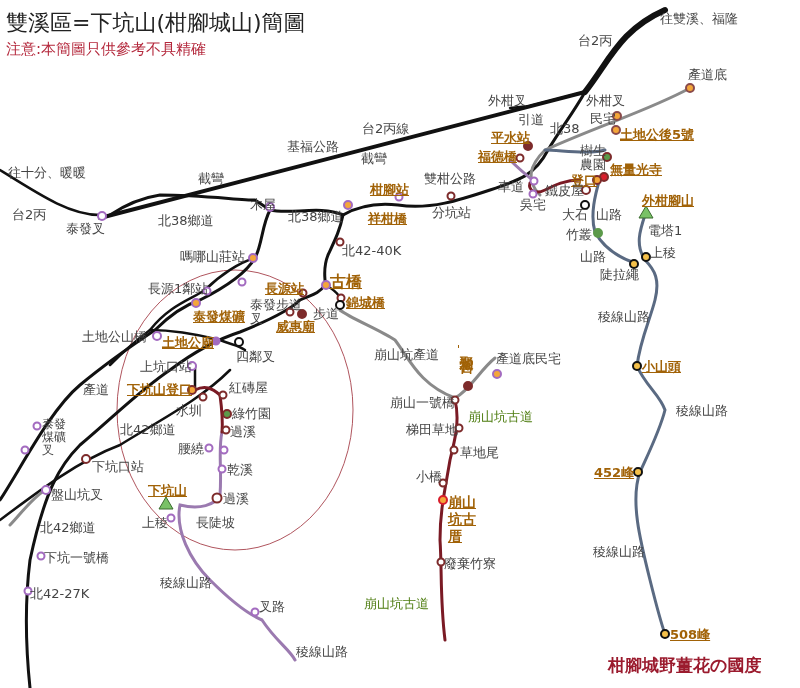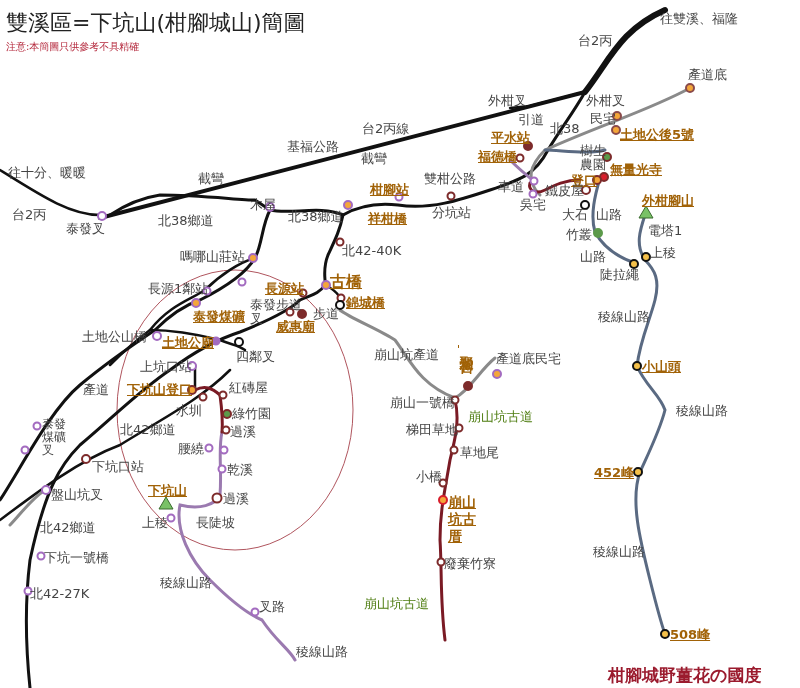--- a/index.html
+++ b/index.html
@@ -4,22 +4,22 @@
 <style>
   html, body { margin: 0; padding: 0; background: #ffffff; }
   body { width: 800px; height: 688px; overflow: hidden; position: relative;
          font-family: "DejaVu Sans", "Liberation Sans", sans-serif; }
   #map { position: absolute; left: 0; top: 0; width: 800px; height: 688px; }
   .lbl { position: absolute; font-size: 13px; color: #444; white-space: nowrap; line-height: 1; }
   .lbl.bold { font-weight: bold; color: #a16207; text-decoration: underline; }
   .lbl.red { color: #4d7c0f; }
   .lbl.vert { writing-mode: vertical-rl; letter-spacing: 1px; }
   .title { position: absolute; left: 6px; top: 8px; font-size: 22px; color: #222; white-space: nowrap; }
-  .subtitle { position: absolute; left: 6px; top: 40px; font-size: 10px; color: #b4283c; white-space: nowrap; }
-  .credit { position: absolute; left: 608px; top: 654px; font-size: 17px; font-weight: bold; color: #9b1b2e; white-space: nowrap; margin-top: 10px; }
+  .subtitle { position: absolute; left: 6px; top: 40px; font-size: 15px; color: #b4283c; white-space: nowrap; }
+  .credit { position: absolute; left: 608px; top: 654px; font-size: 17px; font-weight: bold; color: #9b1b2e; white-space: nowrap; }
 </style>
 </head>
 <body>
 
 <svg id="map" viewBox="0 0 800 688" xmlns="http://www.w3.org/2000/svg">
 
   <ellipse cx="235" cy="410" rx="118" ry="140" fill="none" stroke="#b0555e" stroke-width="1"></ellipse>
 
   <g fill="none" stroke="#111" stroke-linecap="round" stroke-linejoin="round">
     <path d="M585 92 C 610 60, 620 30, 665 10" stroke-width="6"></path>

